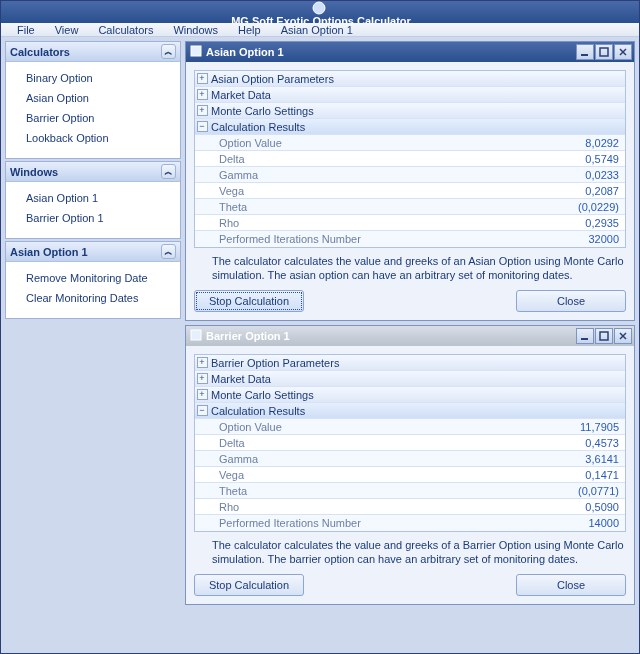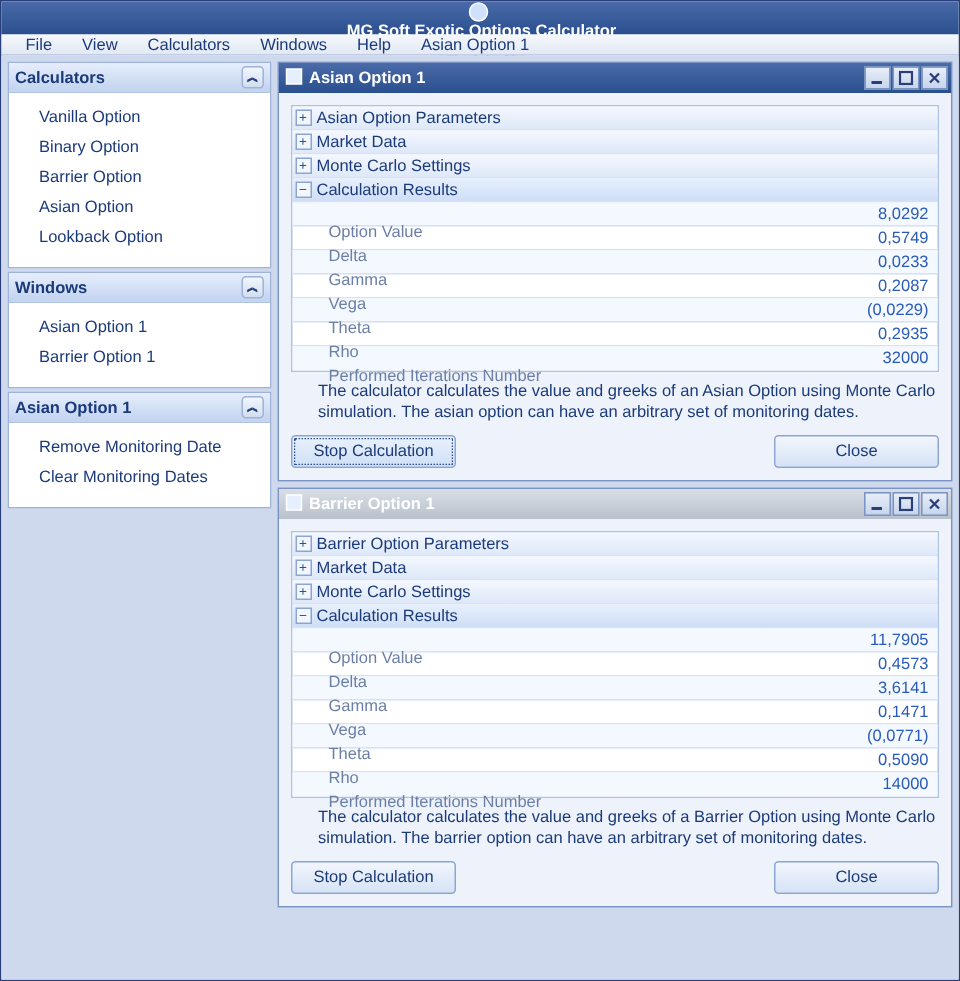--- a/index.html
+++ b/index.html
@@ -28,21 +28,21 @@
   .sub-titlebar.inactive { background: linear-gradient(#d9dee6,#b9c1cc); color:#fff; }
   .sub-titlebar .title{flex:1;}
   .sub-body { padding:8px; }
   .grid { border:1px solid #b0c2e2; background:#fff; font-size:11px;}
   .grid-row { display:flex; height:16px; line-height:16px; border-bottom:1px solid #d6e2f5; }
   .grid-row:last-child{border-bottom:none;}
   .grid-row.header-row { background: linear-gradient(#f4f8ff,#dee8f8); color:#1b3a7a; cursor:pointer;}
   .grid-row.current-header { background: linear-gradient(#e6effd,#cfdef6);}
   .grid-row .toggle { width:14px; display:flex; align-items:center; justify-content:center; color:#5b79b0;}
   .grid-row .label { flex:1; padding-left:2px; color:#1b3a7a;}
-  .grid-row.data .label{ padding-left:24px; color:#6b7fa6;margin-top:12px;}
+  .grid-row.data .label{ padding-left:24px; color:#6b7fa6;}
   .grid-row.data .value{ color:#2a5bb8; padding-right:6px;}
   .grid-row .value { text-align:right; min-width:100px;}
   .grid-row.data { }
   .grid-row.alt { background:#f4f8ff; }
   .desc { color:#1b3a7a; margin:6px 2px 8px 18px; line-height:14px;}
   .btn-row { display:flex; gap:18px;}
   .btn-row .spacer{flex:1;}
   .btn { min-width:110px; height:22px; background: linear-gradient(#f2f6fd,#d6e2f5); border:1px solid #8ca5d2; color:#1b3a7a; border-radius:3px; cursor:pointer; font-size:11px; display:flex; align-items:center; justify-content:center;}
   .btn.focused { outline:1px dotted #2a4f8f; outline-offset:-3px; background: linear-gradient(#eaf1fd,#cfe0f6);}
   .toggle-box { width:11px; height:11px; border:1px solid #8ca5d2; background:#f2f6fd; line-height:9px; text-align:center; font-size:9px; color:#2a4f8f;}
@@ -91,24 +91,23 @@
   <div class="body">
 
     <div class="sidebar">
       <div class="panel">
         <div class="panel-header">
           <span>Calculators</span>
           <span class="spacer"></span>
           <span class="collapse-btn">︽</span>
         </div>
         <div class="panel-body">
-          <div class="nav-item">Vanilla Option</div>
           <div class="nav-item">Binary Option</div>
+          <div class="nav-item">Asian Option</div>
           <div class="nav-item">Barrier Option</div>
-          <div class="nav-item">Asian Option</div>
           <div class="nav-item">Lookback Option</div>
         </div>
       </div>
 
       <div class="panel">
         <div class="panel-header">
           <span>Windows</span>
           <span class="spacer"></span>
           <span class="collapse-btn">︽</span>
         </div>

